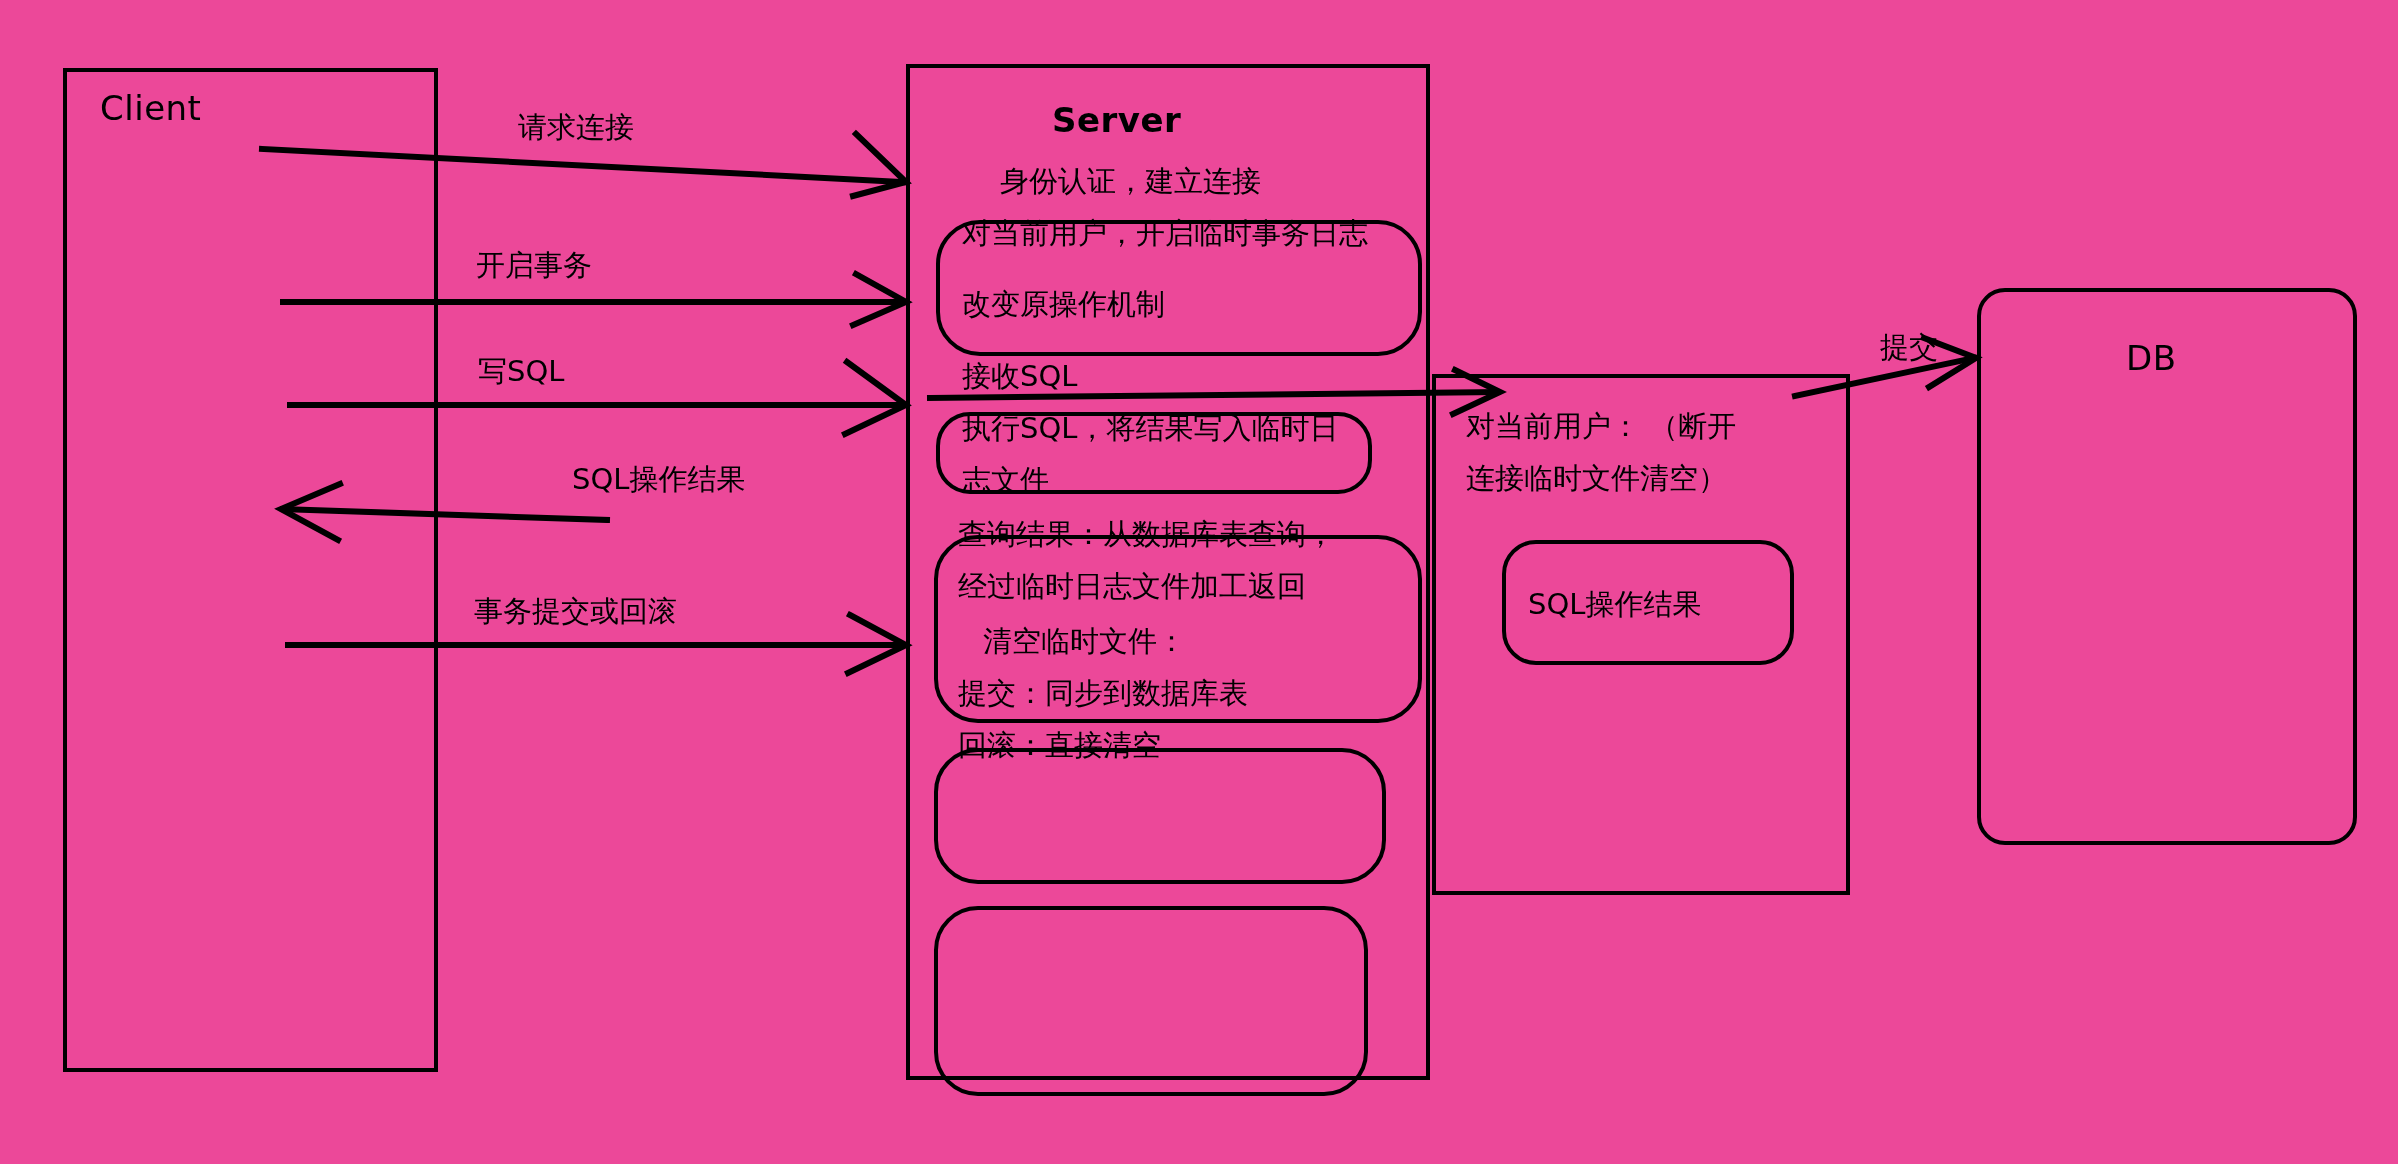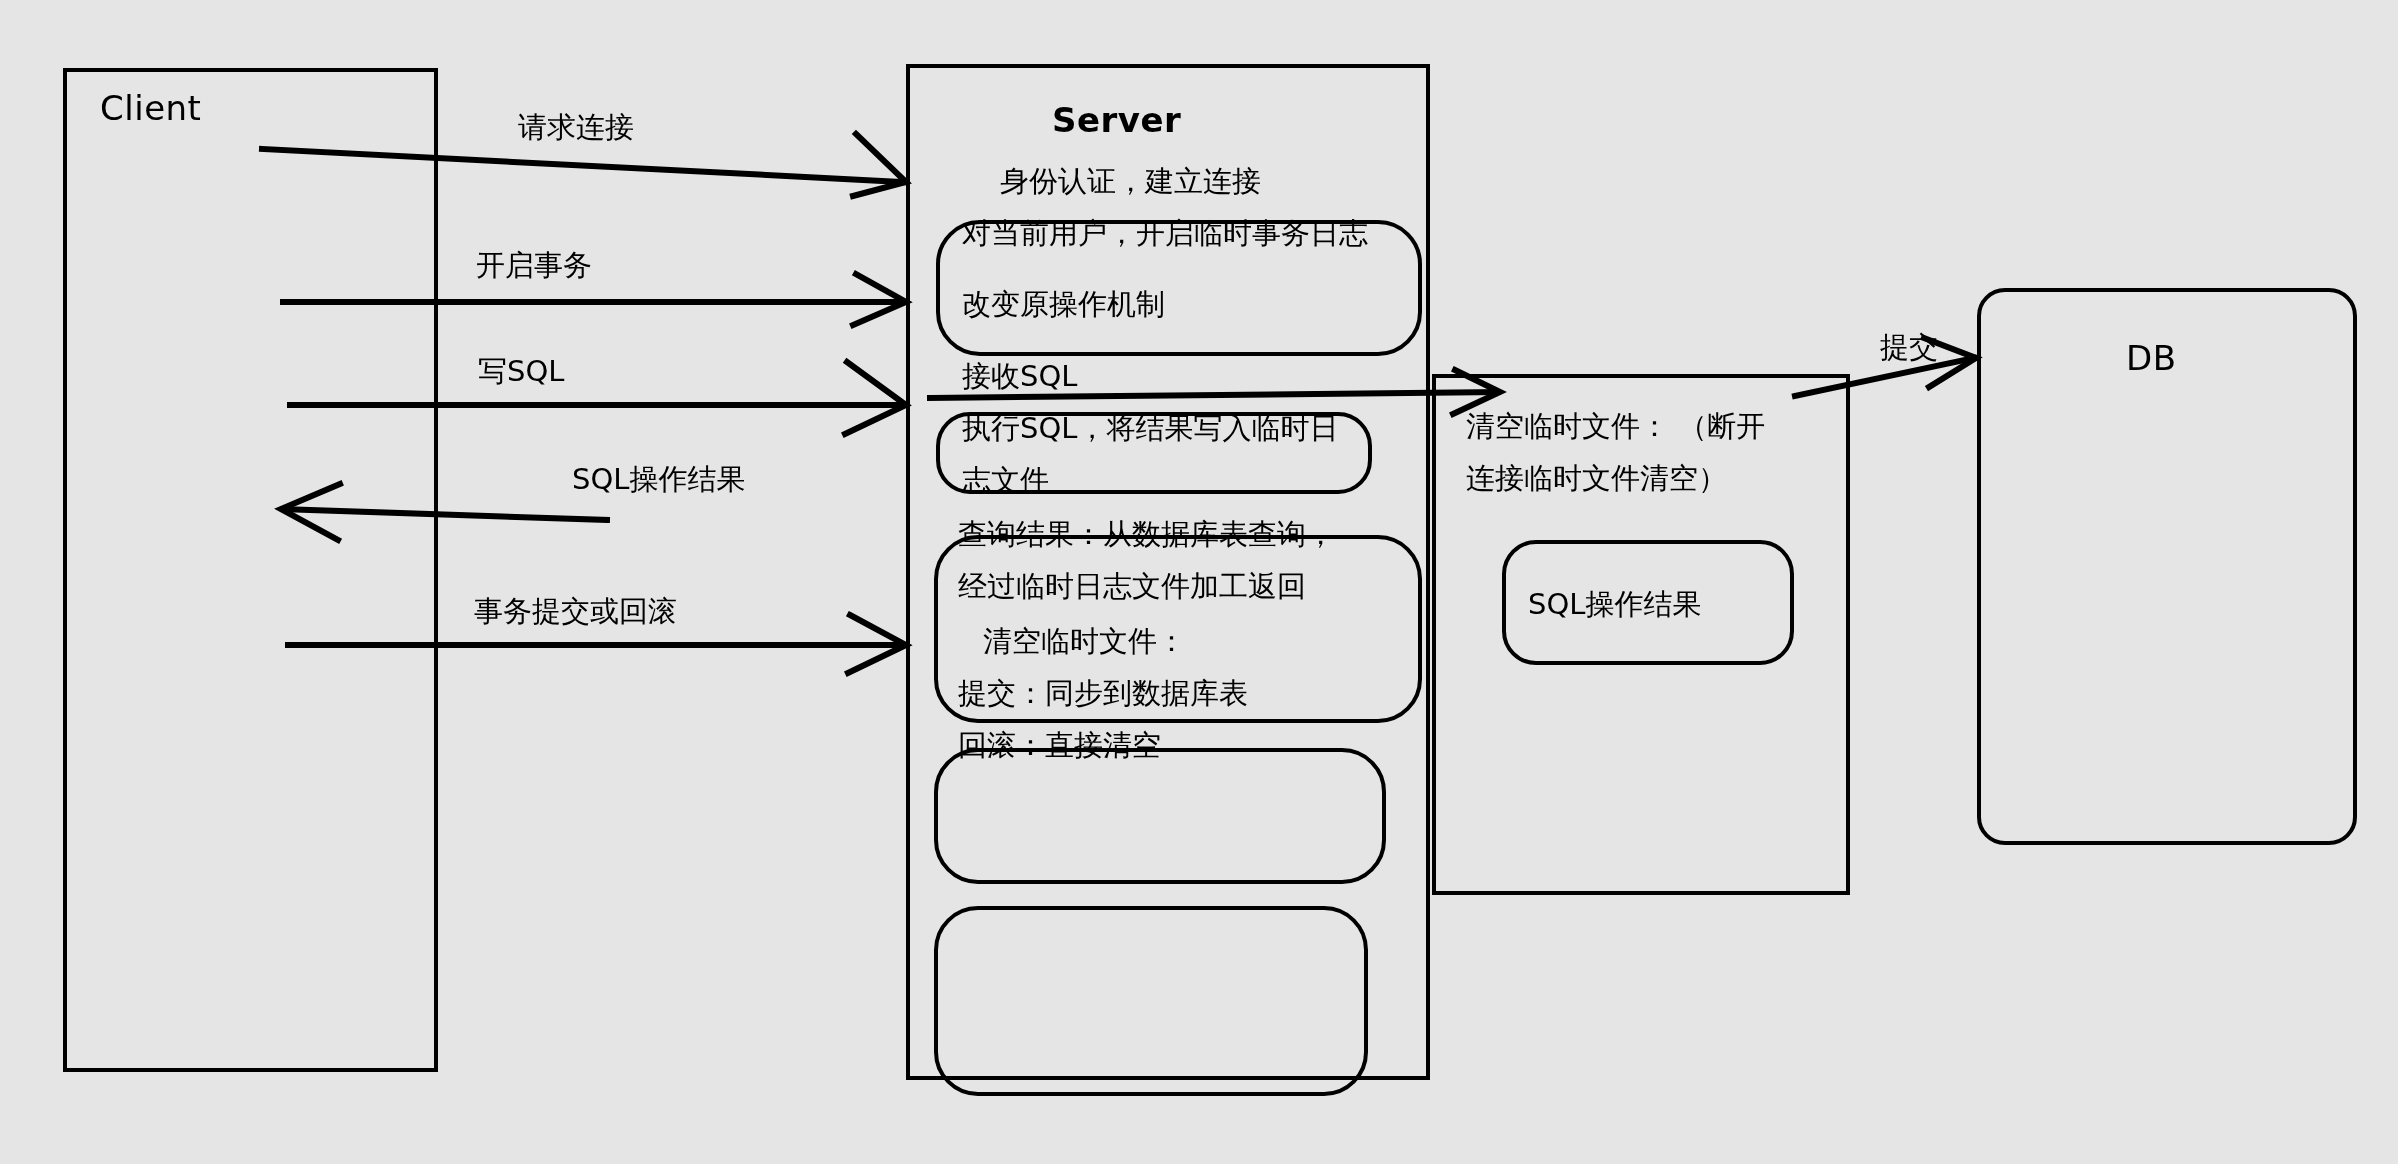--- a/index.html
+++ b/index.html
@@ -4,21 +4,21 @@
 <style>
   html, body {
     margin: 0;
     padding: 0;
     background: #ffffff;
   }
   #canvas {
     position: relative;
     width: 2398px;
     height: 1164px;
-    background: #e5e5e5;
+    background: #ec4899;
     font-family: "DejaVu Sans", "Liberation Sans", sans-serif;
     overflow: hidden;
   }
   svg.layer {
     position: absolute;
     left: 0;
     top: 0;
     width: 2398px;
     height: 1164px;
     pointer-events: none;
@@ -127,21 +127,21 @@
   <div class="boxtext" style="left:962px; top:402px;">执行SQL，将结果写入临时日</div>
   <div class="boxtext" style="left:962px; top:454px;">志文件</div>
 
   <div class="boxtext" style="left:958px; top:560px;">经过临时日志文件加工返回</div>
   <div class="boxtext" style="left:958px; top:508px;">查询结果：从数据库表查询，</div>
 
   <div class="boxtext" style="left:958px; top:615px;margin-left:25px;">清空临时文件：</div>
   <div class="boxtext" style="left:958px; top:667px;">提交：同步到数据库表</div>
   <div class="boxtext" style="left:958px; top:719px;">回滚：直接清空</div>
 
-  <div class="ltext" style="left:1466px; top:400px;">清空临时文件： （断开</div>
+  <div class="ltext" style="left:1466px; top:400px;">对当前用户： （断开</div>
   <div class="ltext" style="left:1466px; top:452px;">连接临时文件清空）</div>
   <div class="ltext" style="left:1528px; top:578px;">SQL操作结果</div>
 
   <div class="edge-label" style="left:518px; top:108px;">请求连接</div>
 
   <div class="edge-label" style="left:476px; top:246px;">开启事务</div>
 
   <div class="edge-label" style="left:478px; top:352px;">写SQL</div>
 
   <div class="edge-label" style="left:572px; top:460px;">SQL操作结果</div>

